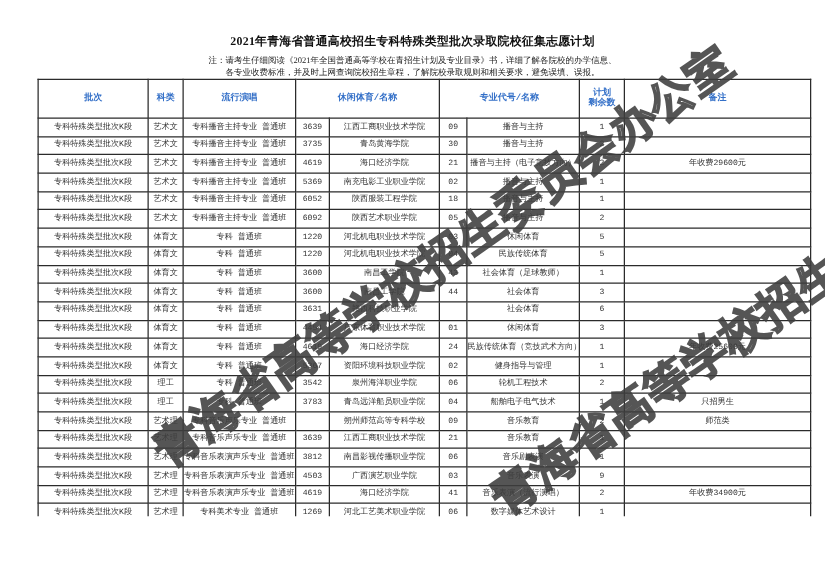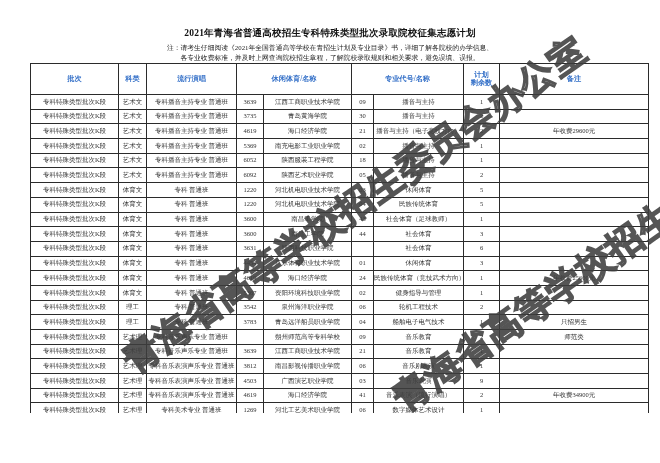--- a/index.html
+++ b/index.html
@@ -4,21 +4,21 @@
 <style>
   html,body{margin:0;padding:0;}
   body{font-family:"Liberation Serif","DejaVu Serif",serif;background:#ffffff;}
   #page{position:relative;width:660px;height:413px;background:#ffffff;overflow:hidden;}
   .doc-title{position:absolute;top:27px;left:0;width:660px;text-align:center;
     font-size:9.5px;font-weight:bold;color:#111;letter-spacing:0.2px;}
   .note{position:absolute;left:0;width:660px;text-align:center;font-size:6.8px;color:#222;}
   .note1{top:43px;}
   .note2{top:53px;}
   table.plan{position:absolute;top:63px;left:30px;width:618px;border-collapse:collapse;
-    table-layout:fixed;border:1.6px solid #000;}
+    table-layout:fixed;border:1.6px solid #000;font-family:Liberation Mono, monospace;}
   table.plan th, table.plan td{border:1px solid #2b2b2b;padding:0;text-align:center;
     vertical-align:middle;white-space:nowrap;overflow:hidden;}
   table.plan th{height:30px;color:#3470c8;font-weight:bold;font-size:7.2px;line-height:1.15;}
   table.plan td{height:13.7px;font-size:6.5px;color:#333;line-height:1;}
   .wm{position:absolute;transform-origin:0 50%;transform:rotate(-35deg);
     font-size:36px;font-weight:bold;letter-spacing:1px;color:rgba(255,255,255,0.02);
     -webkit-text-stroke:1.6px rgba(62,62,62,0.88);white-space:nowrap;pointer-events:none;}
   .wm1{left:128px;top:340px;}
   .wm2{left:398px;top:378px;}
   .footer{position:absolute;top:443px;left:0;width:660px;text-align:center;

